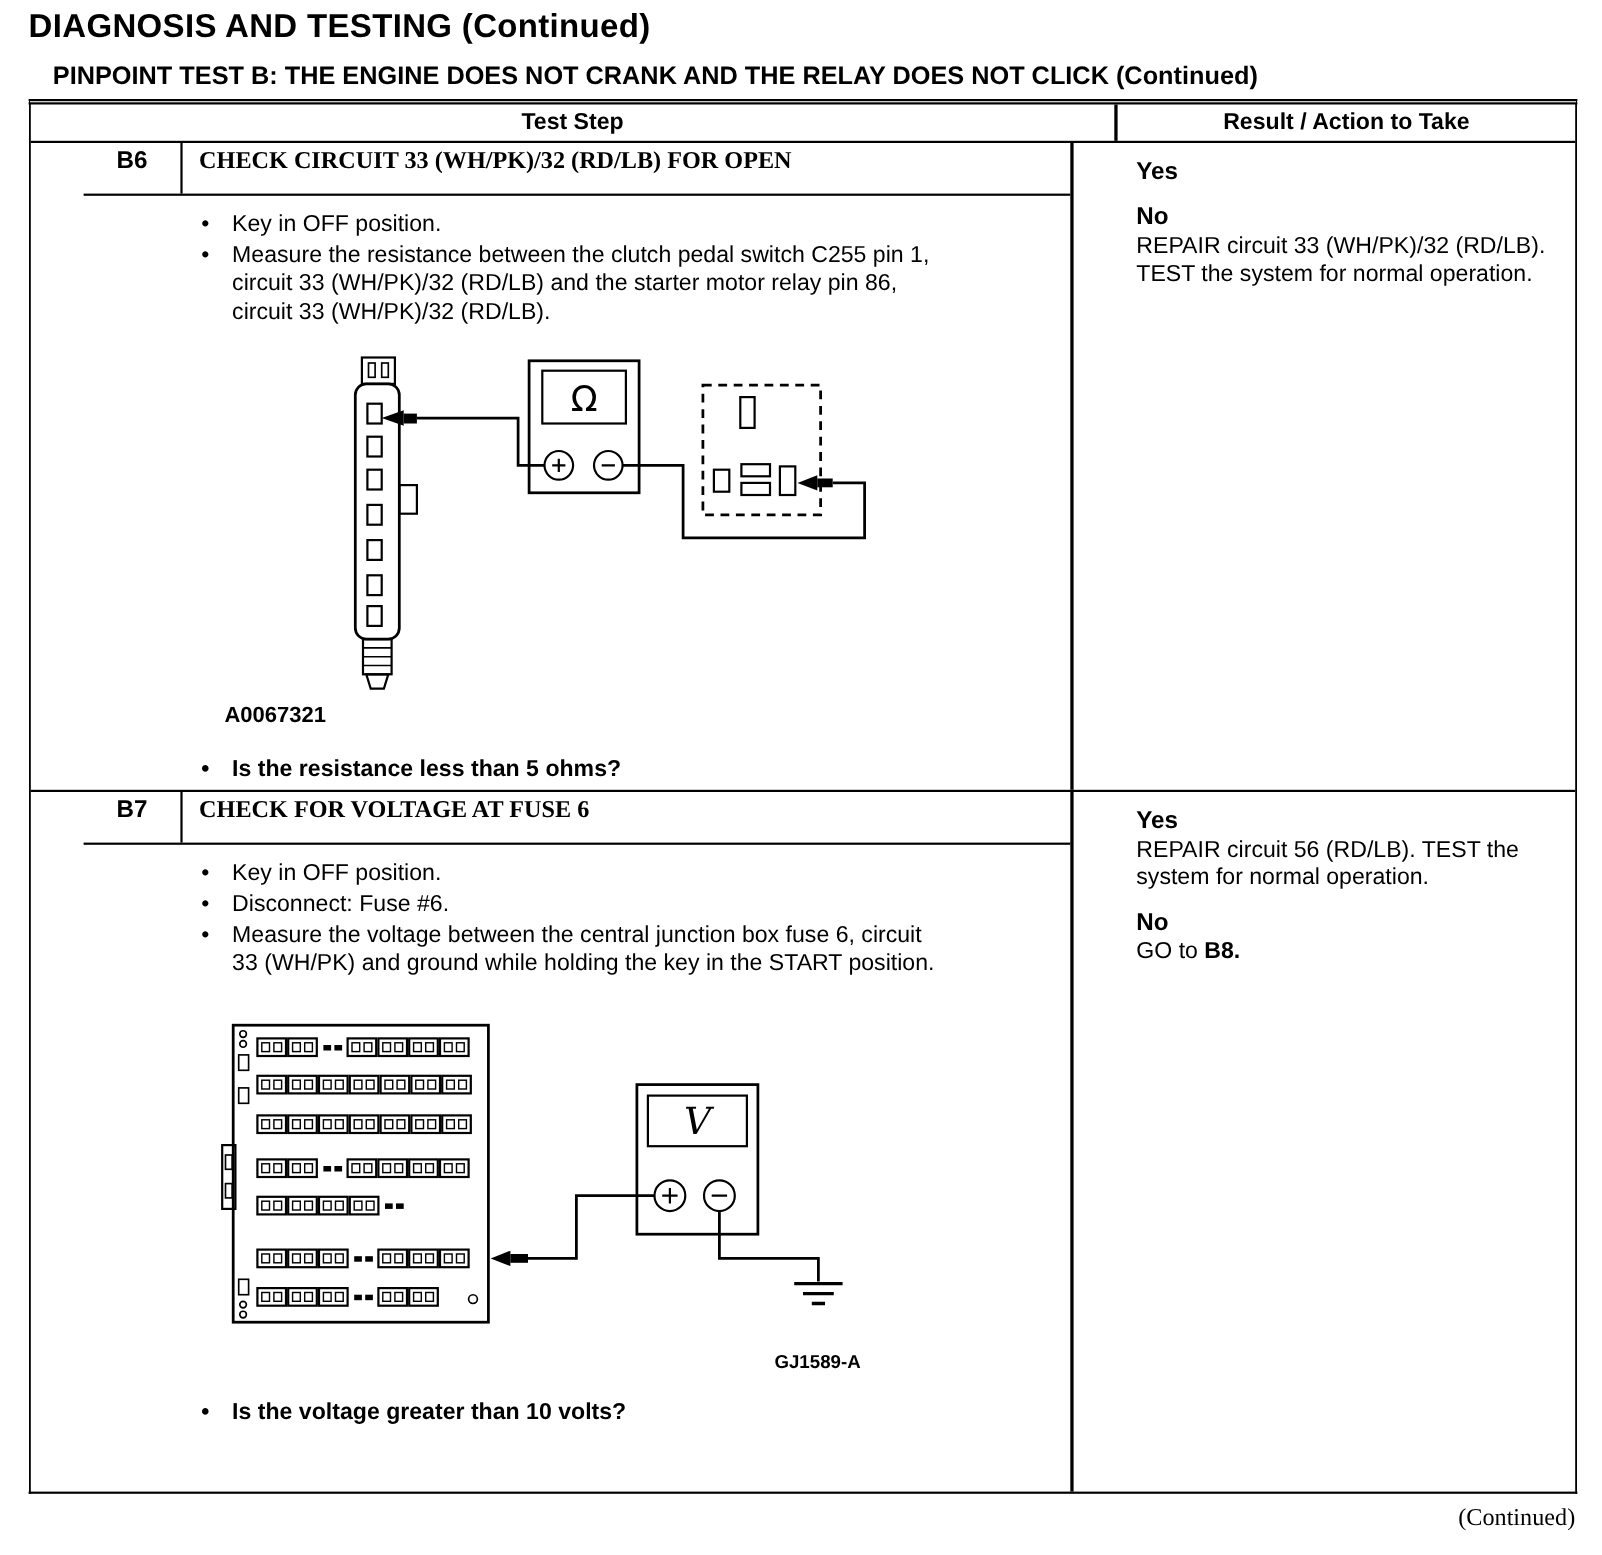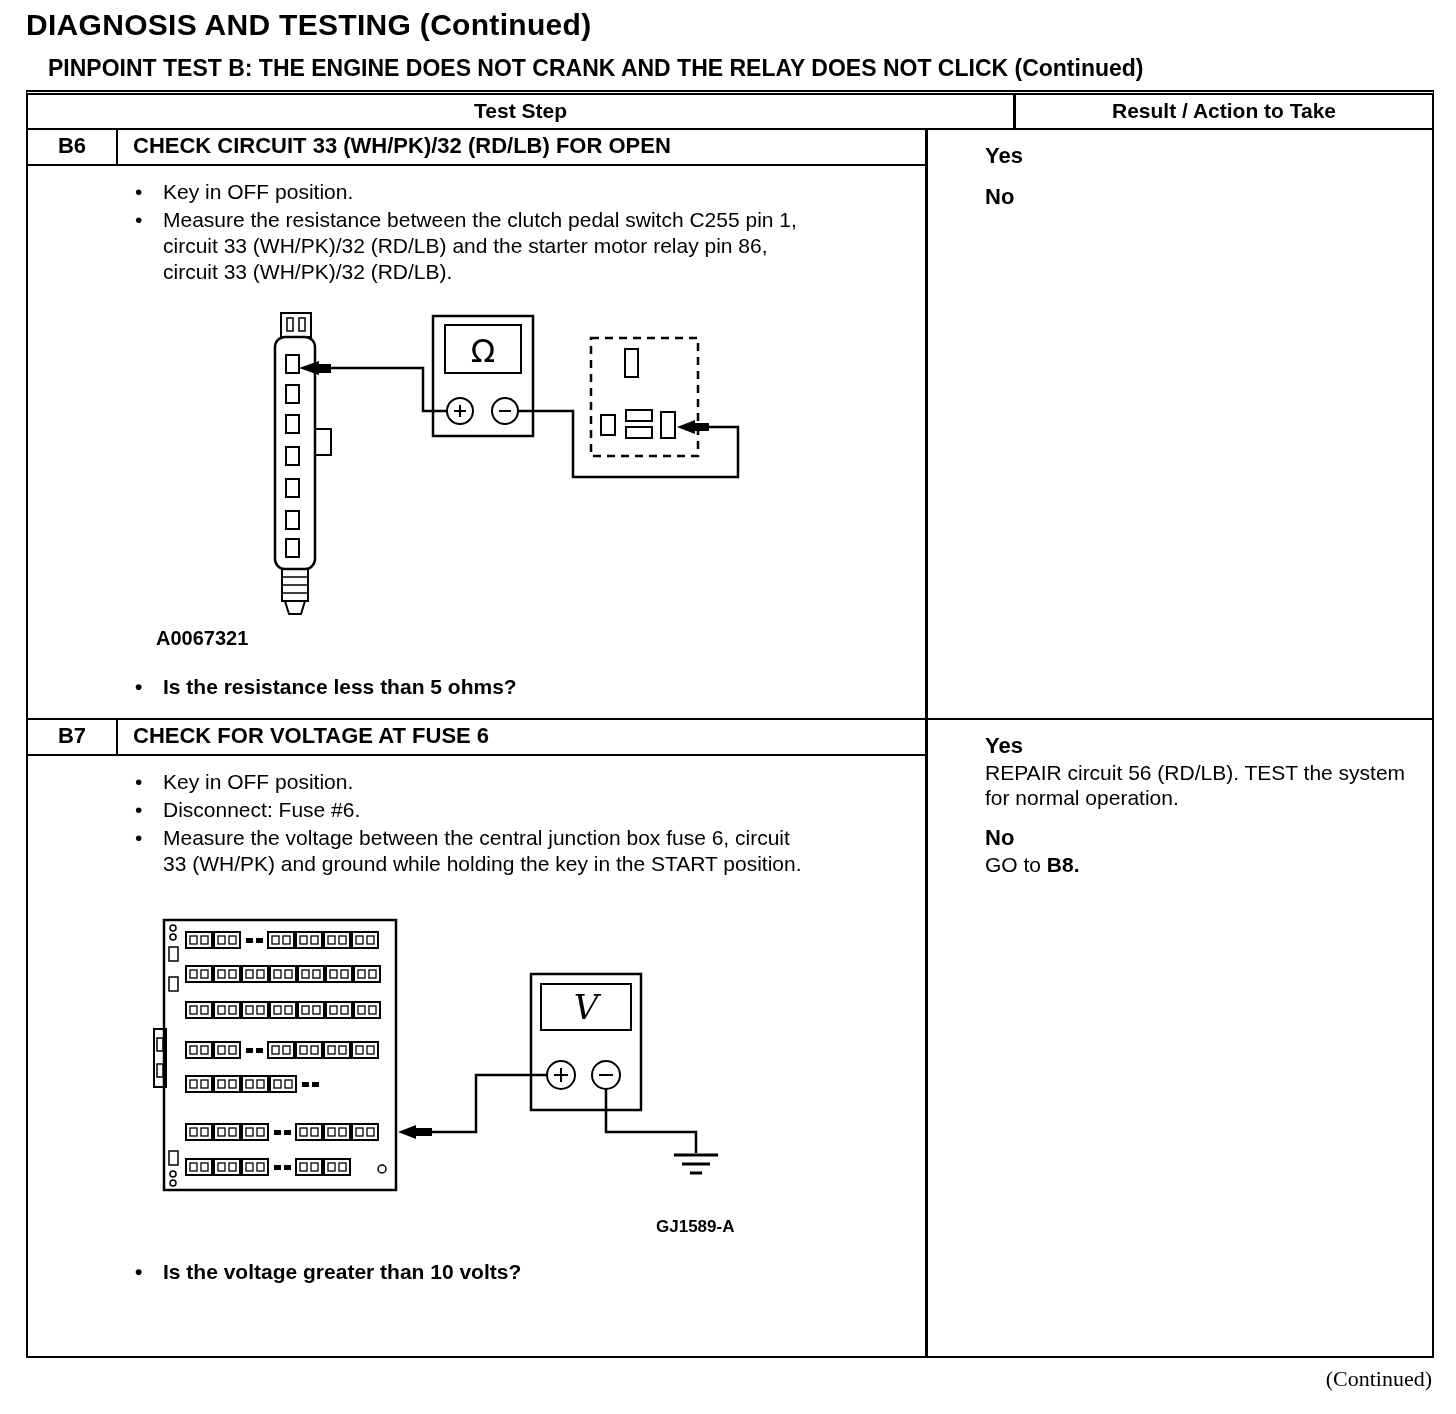--- a/index.html
+++ b/index.html
@@ -15,28 +15,28 @@
   .doc-subtitle { font-size:23px; font-weight:700; margin:13px 0 8px 22px; }
 
   .pt-table { width:1408px; border:2px solid #000; border-top:5px double #000; }
   .pt-head { display:flex; border-bottom:2px solid #000; }
   .pt-head > div { padding:4px 0 5px; text-align:center; font-weight:700; font-size:21px; }
   .cl { width:988px; flex:none; border-right:3px solid #000; }
   .cr { flex:1; }
 
   .pt-row { display:flex; border-bottom:2px solid #000; }
   .pt-row:last-child { border-bottom:0; }
-  .row-left { width:900px; flex:none; border-right:3px solid #000; }
+  .row-left { width:900px; flex:none; border-right:3px solid #000;margin-left:48px; }
   .row-b6 .row-left { min-height:588px; }
   .row-b7 .row-left { min-height:636px; }
   .row-right { flex:1; padding:13px 13px; font-size:21px; line-height:1.22;margin-left:44px; }
 
   .step-band { display:flex; border-bottom:2px solid #000; font-weight:700; font-size:22px; }
   .step-id { width:90px; flex:none; border-right:2px solid #000; text-align:center; padding:3px 0 5px; }
-  .step-title { padding:3px 0 5px 15px; }
+  .step-title { padding:3px 0 17px 15px;font-family:Liberation Serif, serif; }
   .step-body { padding-top:13px; }
 
   ul.bullets { list-style:none; font-size:21px; line-height:1.24; }
   ul.bullets li { position:relative; margin:0 0 2px 95px; padding-left:40px; width:690px; }
   ul.bullets li::before { content:"•"; position:absolute; left:12px; }
   .q { font-weight:700; }
   .q-b6 { margin-top:24px; }
   .q-b7 { margin-top:22px; }
 
   .diag-b6 { display:block; margin:26px 0 4px 245px; }
@@ -149,20 +149,21 @@
           <ul class="bullets q-b6">
             <li class="q">Is the resistance less than 5 ohms?</li>
           </ul>
         </div>
       </div>
 
       <div class="row-right">
         <div class="ans">Yes</div>
         <div class="gap"></div>
         <div class="ans">No</div>
+        <div class="act">REPAIR circuit 33 (WH/PK)/32 (RD/LB). TEST the system for normal operation.</div>
       </div>
     </div>
 
     <div class="pt-row row-b7">
       <div class="row-left">
         <div class="step-band">
           <div class="step-id">B7</div>
           <div class="step-title">CHECK FOR VOLTAGE AT FUSE 6</div>
         </div>
         <div class="step-body">

